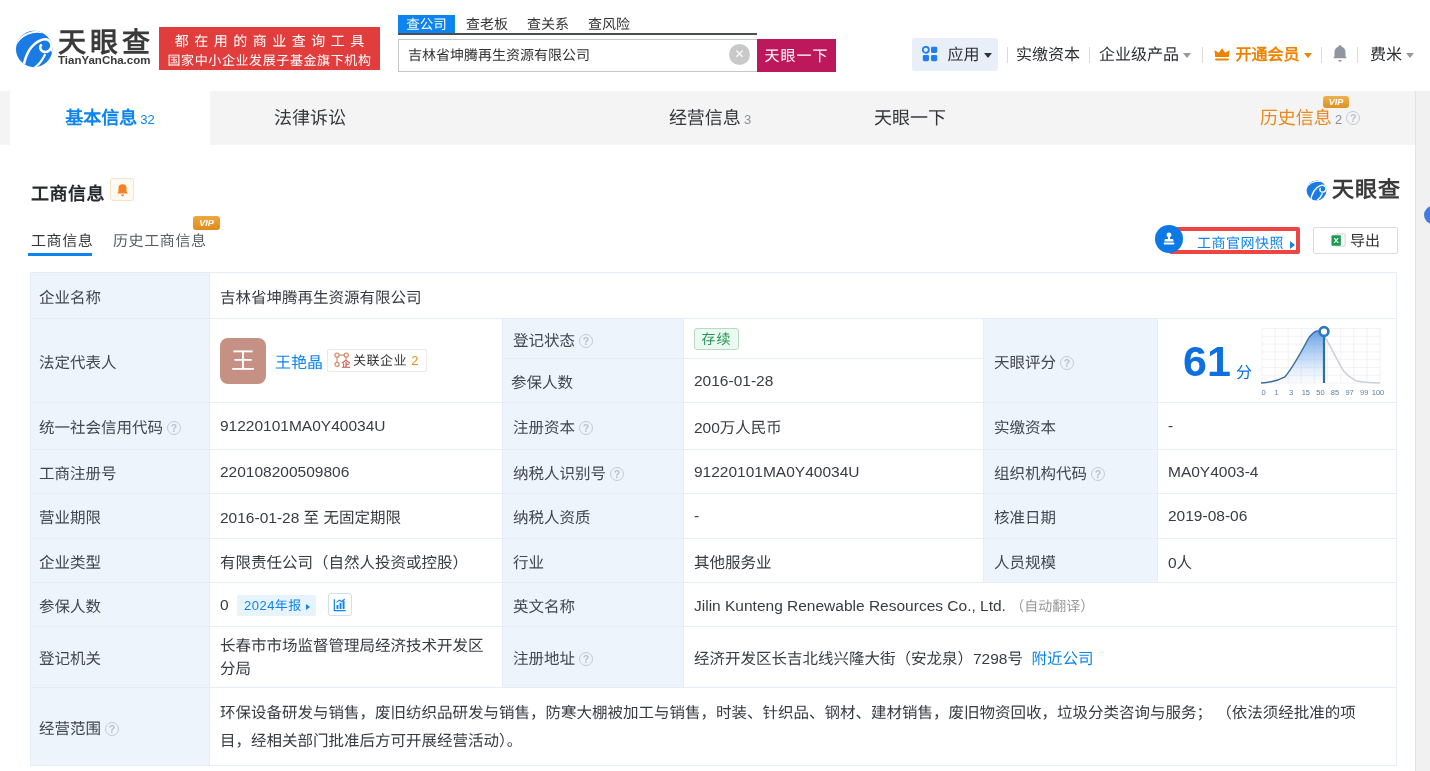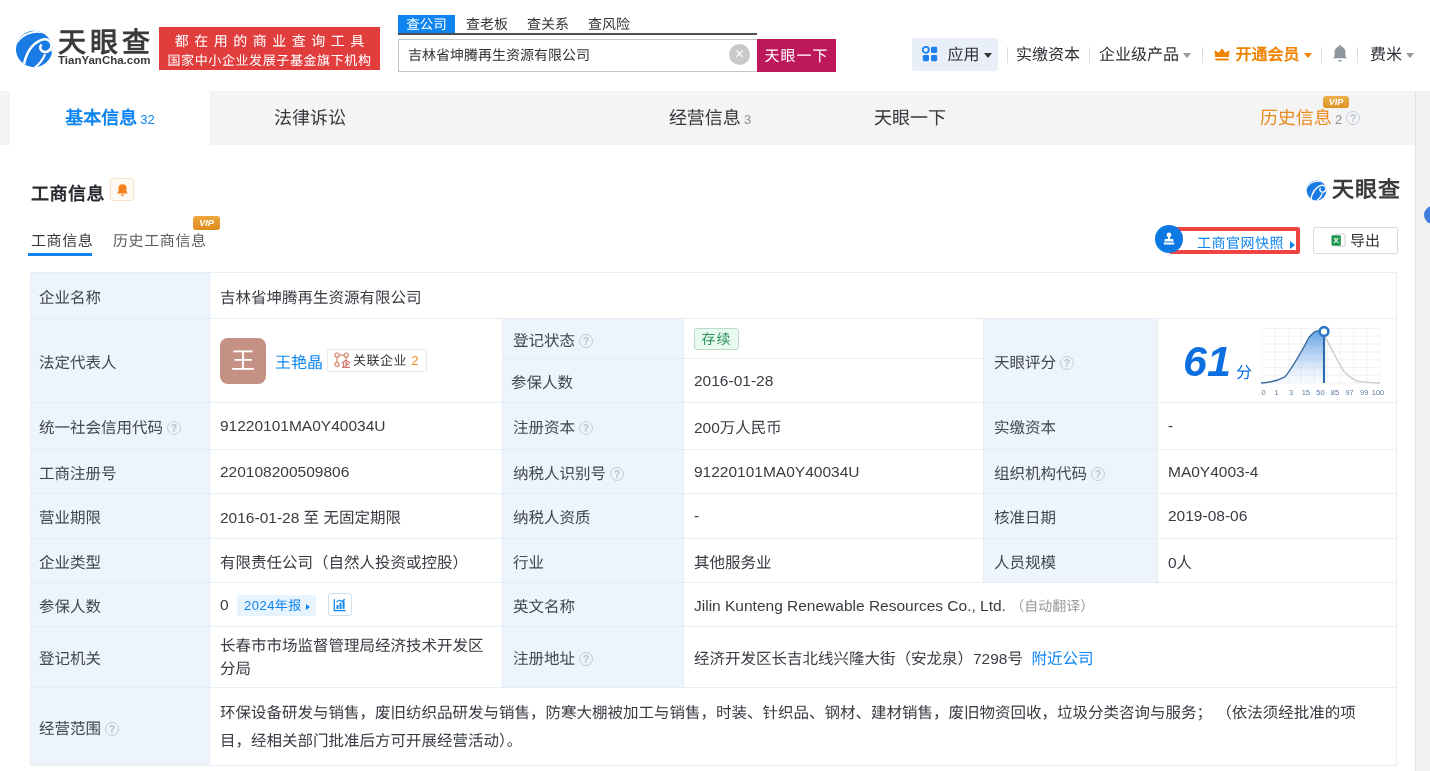--- a/index.html
+++ b/index.html
@@ -224,21 +224,21 @@
             <text x="13" y="16" font-size="9.5" fill="#c9574d" text-anchor="middle" font-weight="bold">企</text>
           </svg>关联企业 <span style="color:#e8891d;">2</span>
         </span>
       </div>
     </td>
     <td class="lb">登记状态<span class="q">?</span></td>
     <td><span id="cunxu">存续</span></td>
     <td class="lb" rowspan="2">天眼评分<span class="q">?</span></td>
     <td rowspan="2" id="scorecell">
       <div style="position:relative;height:83px;">
-        <span style="position:absolute;left:15px;top:18px;font-size:43px;font-weight:bold;color:#0d6fe0;letter-spacing:0;font-style:italic;">61</span>
+        <span style="position:absolute;left:15px;top:18px;font-size:43px;font-weight:bold;color:#0d6fe0;letter-spacing:0;">61</span>
         <span style="position:absolute;left:68px;top:40px;font-size:16px;color:#0d6fe0;">分</span>
         <svg width="124" height="78" viewBox="0 0 124 78" style="position:absolute;left:93px;top:3px;">
           <defs>
             <linearGradient id="cfill" x1="0" y1="0" x2="0" y2="1">
               <stop offset="0" stop-color="#4a90e2" stop-opacity="0.85"></stop>
               <stop offset="0.55" stop-color="#7fb3ec" stop-opacity="0.45"></stop>
               <stop offset="1" stop-color="#cfe3f8" stop-opacity="0.12"></stop>
             </linearGradient>
           </defs>
           <g stroke="#efeef1" stroke-width="0.8" fill="none">

